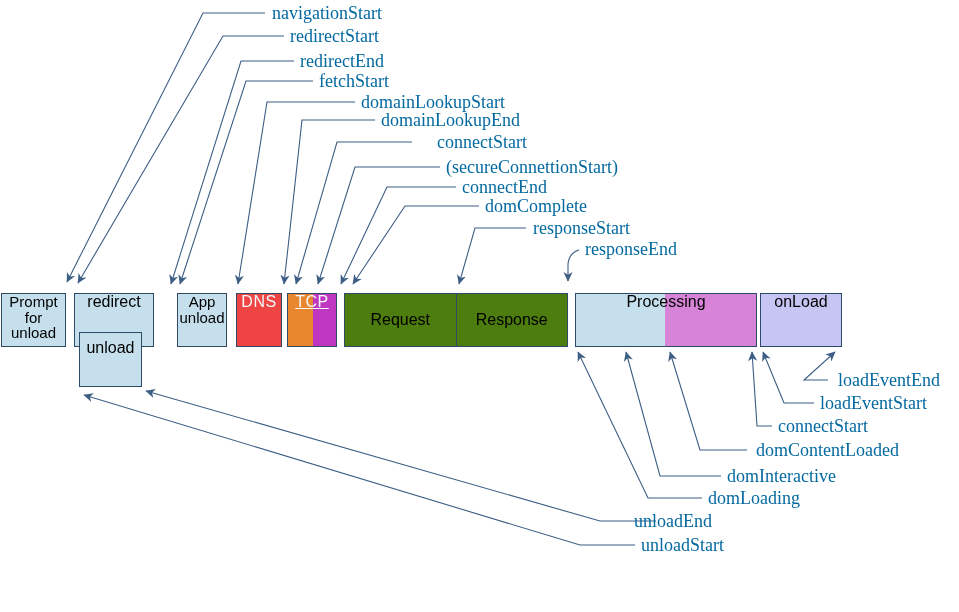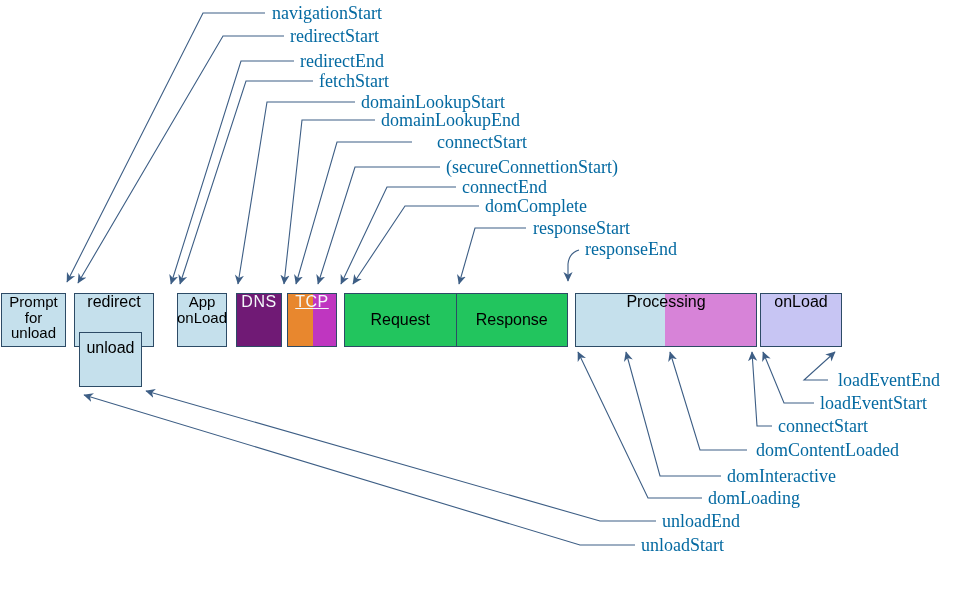--- a/index.html
+++ b/index.html
@@ -4,27 +4,27 @@
 <style>
   html,body{margin:0;padding:0;background:#ffffff;}
   .canvas{position:relative;width:959px;height:612px;background:#ffffff;overflow:hidden;
           font-family:"Liberation Sans",sans-serif;}
   .lines-layer{position:absolute;left:0;top:0;width:959px;height:612px;}
   .box{position:absolute;box-sizing:border-box;height:54px;top:293px;
        border:1.6px solid #2d4b66;background:#c5e0ec;color:#000;
        display:flex;align-items:flex-start;justify-content:center;text-align:center;
        font-size:16px;line-height:16px;}
   .box.small-text{font-size:15px;line-height:15.5px;}
-  .box.dns{background:#701a75;color:#f3f8f9;letter-spacing:.5px;}
+  .box.dns{background:#ef4444;color:#f3f8f9;letter-spacing:.5px;}
   .box.tcp{background:linear-gradient(90deg,#e8872e 0 52%,#bf36c0 52% 100%);
            color:#f3f8f9;letter-spacing:.5px;}
   .box.processing{background:linear-gradient(90deg,#c5e0ec 0 49.5%,#d783d8 49.5% 100%);}
   .box.onload{background:#c7c5f3;}
   .reqres{position:absolute;left:344px;top:293px;width:224px;height:54px;box-sizing:border-box;
-          border:1.6px solid #2d4b66;background:#22c55e;display:flex;}
+          border:1.6px solid #2d4b66;background:#4d7c0f;display:flex;}
   .reqres .cell{flex:1;display:flex;align-items:center;justify-content:center;
                 font-size:16px;color:#000;}
   .reqres .cell + .cell{border-left:1.6px solid #2d4b66;}
   .tl{position:absolute;transform:translateY(-50%);white-space:nowrap;
       font-family:"Liberation Serif",serif;font-size:18px;color:#0369a1;}
   polyline,path.lead{fill:none;stroke:#3d5e85;stroke-width:1.1;}
 </style>
 </head>
 <body>
 
@@ -66,21 +66,21 @@
 
   <div class="box" style="left:74px;width:80px;">
     <span>redirect</span>
   </div>
 
   <div class="box" style="left:79px;top:332px;width:63px;height:55px;align-items:flex-start;padding-top:7px;">
     <span>unload</span>
   </div>
 
   <div class="box small-text" style="left:177px;width:50px;padding:0 1px;">
-    <span>App onLoad</span>
+    <span>App unload</span>
   </div>
 
   <div class="box dns" style="left:236px;width:46px;">
     <span>DNS</span>
   </div>
 
   <div class="box tcp" style="left:287px;width:50px;text-decoration:underline;">
     <span>TCP</span>
   </div>
 
@@ -113,16 +113,16 @@
   <span class="tl" style="left:485px;top:206px;">domComplete</span>
   <span class="tl" style="left:533px;top:228px;">responseStart</span>
   <span class="tl" style="left:585px;top:249px;">responseEnd</span>
 
   <span class="tl" style="left:838px;top:380px;">loadEventEnd</span>
   <span class="tl" style="left:820px;top:403px;">loadEventStart</span>
   <span class="tl" style="left:778px;top:426px;">connectStart</span>
   <span class="tl" style="left:756px;top:450px;">domContentLoaded</span>
   <span class="tl" style="left:727px;top:476px;">domInteractive</span>
   <span class="tl" style="left:708px;top:498px;">domLoading</span>
-  <span class="tl" style="left:662px;top:521px;">unloadEnd</span>
+  <span class="tl" style="left:634px;top:521px;">unloadEnd</span>
   <span class="tl" style="left:641px;top:545px;">unloadStart</span>
 
 </div>
 
 </body></html>

